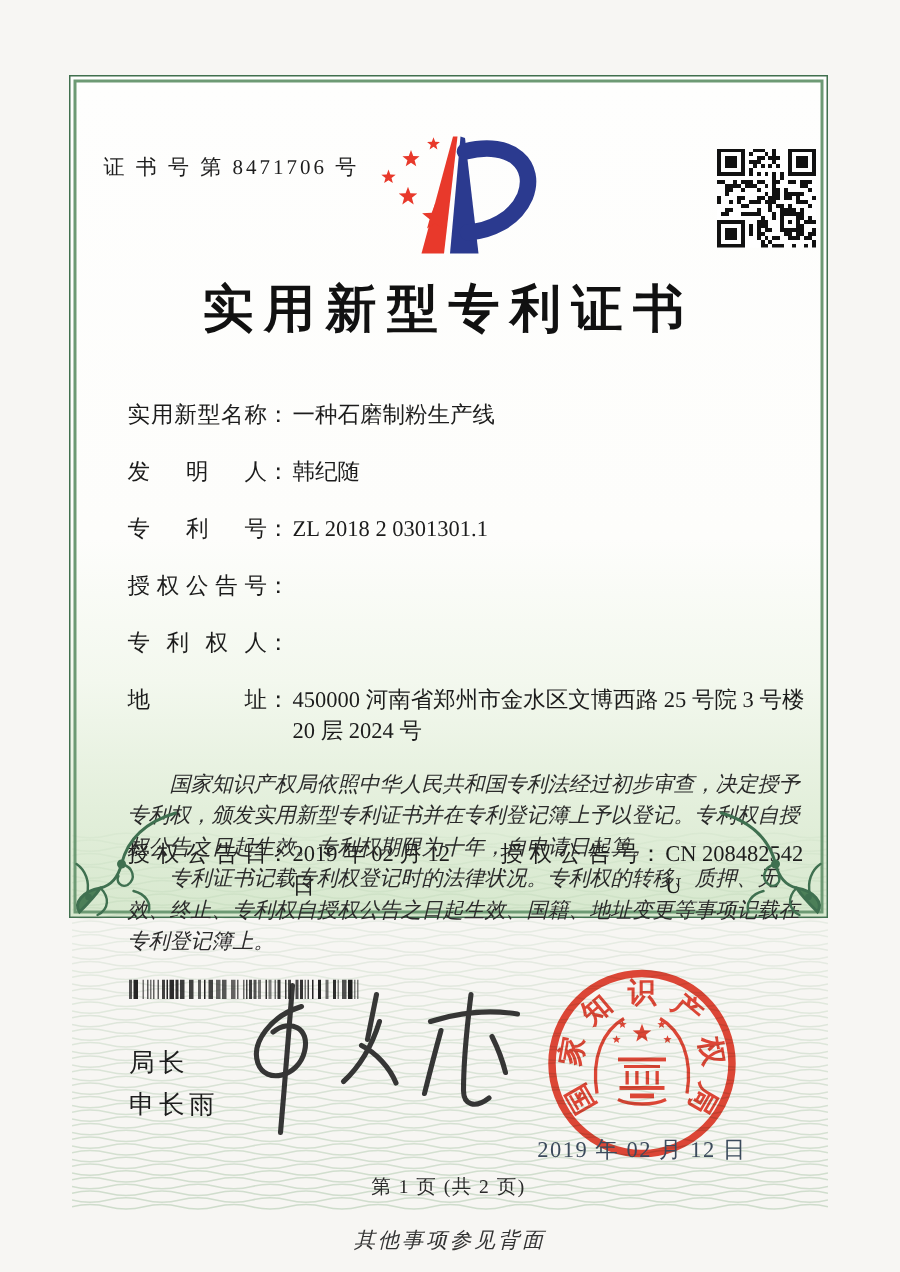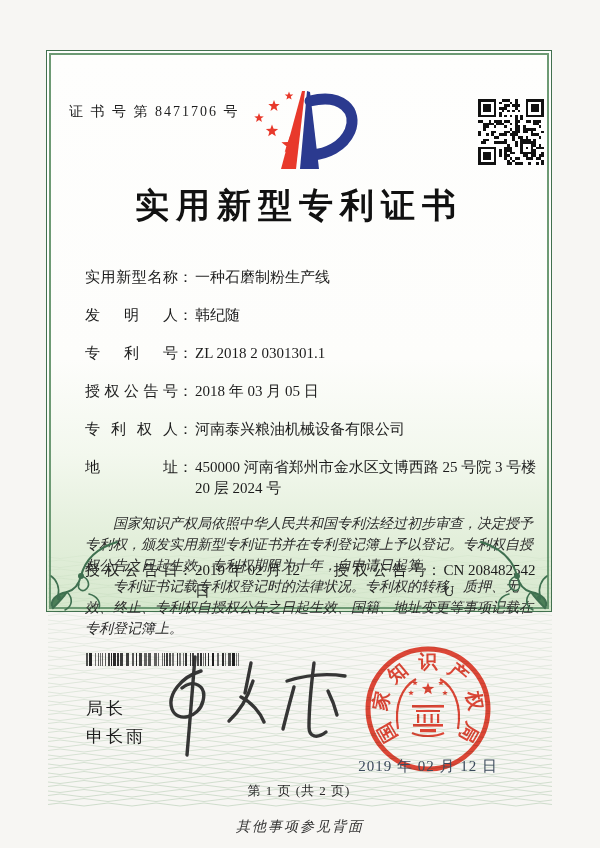--- a/index.html
+++ b/index.html
@@ -335,26 +335,24 @@
       <span class="fvalue">韩纪随</span>
     </div>
     <div class="frow">
       <span class="flabel">专利号</span>
         <span class="fcolon">：</span>
       <span class="fvalue">ZL 2018 2 0301301.1</span>
     </div>
     <div class="frow">
       <span class="flabel">授权公告号</span>
         <span class="fcolon">：</span>
-      <span class="fvalue">2018 年 03 月 05 日</span>
     </div>
     <div class="frow">
       <span class="flabel">专利权人</span>
         <span class="fcolon">：</span>
-      <span class="fvalue">河南泰兴粮油机械设备有限公司</span>
     </div>
     <div class="frow" style="margin-bottom:13px;">
       <span class="flabel">地址</span>
         <span class="fcolon">：</span>
       <span class="fvalue">450000 河南省郑州市金水区文博西路 25 号院 3 号楼 20 层 2024 号</span>
     </div>
     <div class="frow-double">
       <span class="fpair">
         <span class="flabel">授权公告日</span>
           <span class="fcolon">：</span>

